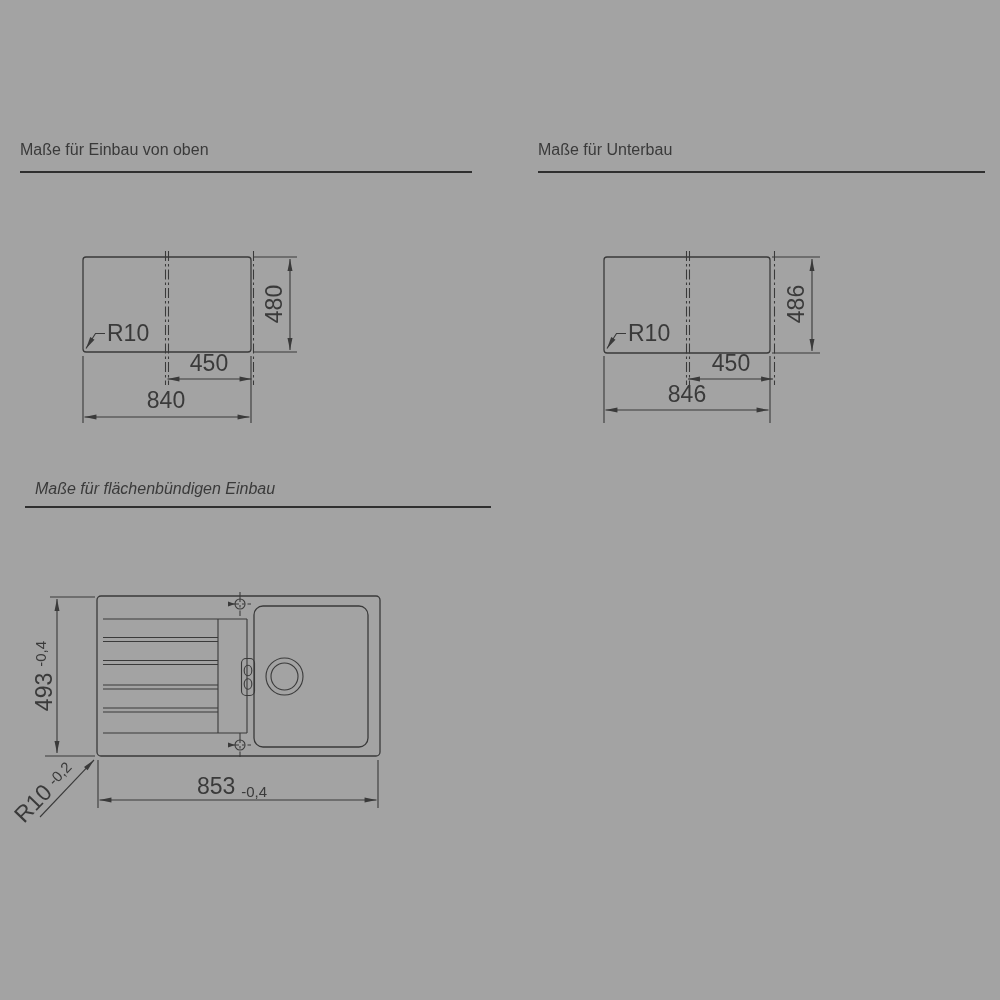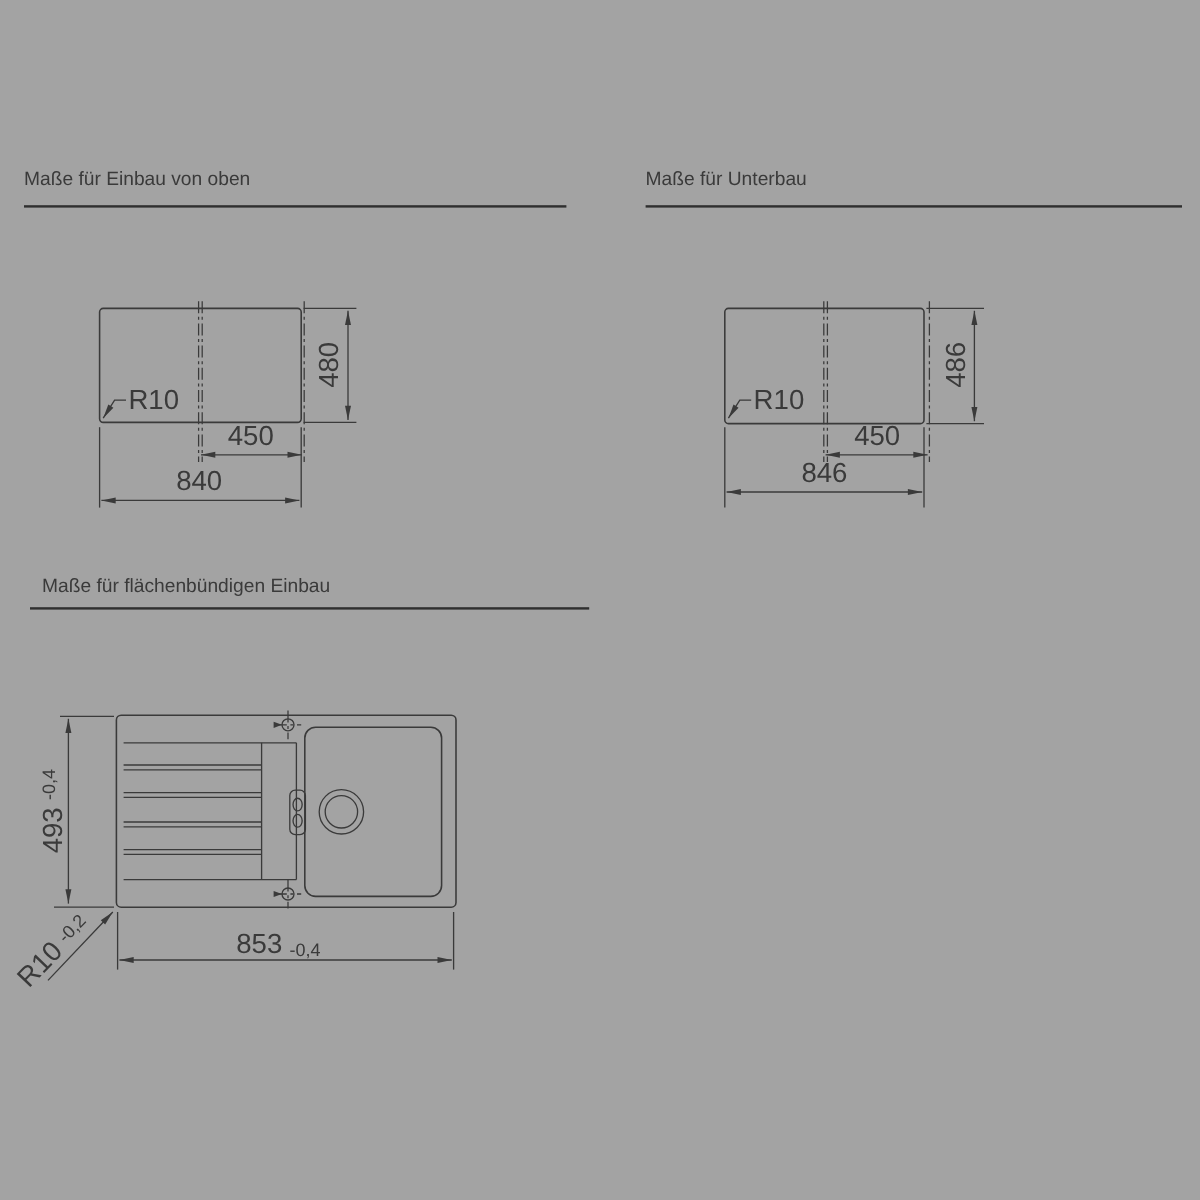--- a/index.html
+++ b/index.html
@@ -19,21 +19,21 @@
 <body>
 
 <div id="stage">
 
   <div class="title" style="left:20px;top:141px;">Maße für Einbau von oben</div>
   <div class="rule" style="left:20px;top:171px;width:452px;"></div>
 
   <div class="title" style="left:538px;top:141px;text-align:center;">Maße für Unterbau</div>
   <div class="rule" style="left:538px;top:171px;width:447px;"></div>
 
-  <div class="title" style="left:35px;top:480px;">Maße für flächenbündigen Einbau</div>
+  <div class="title" style="left:35px;top:480px;font-style:italic;">Maße für flächenbündigen Einbau</div>
   <div class="rule" style="left:25px;top:506px;width:466px;"></div>
 
   <svg width="1000" height="1000" viewBox="0 0 1000 1000">
     <defs>
       <marker id="ah" viewBox="0 0 12 6" refX="11.5" refY="3" markerWidth="13" markerHeight="7" orient="auto-start-reverse" markerUnits="userSpaceOnUse">
         <path d="M0.5,0.7 L11.5,3 L0.5,5.3 Z" fill="#3a3a3a"></path>
       </marker>
     </defs>
 
     <g>

